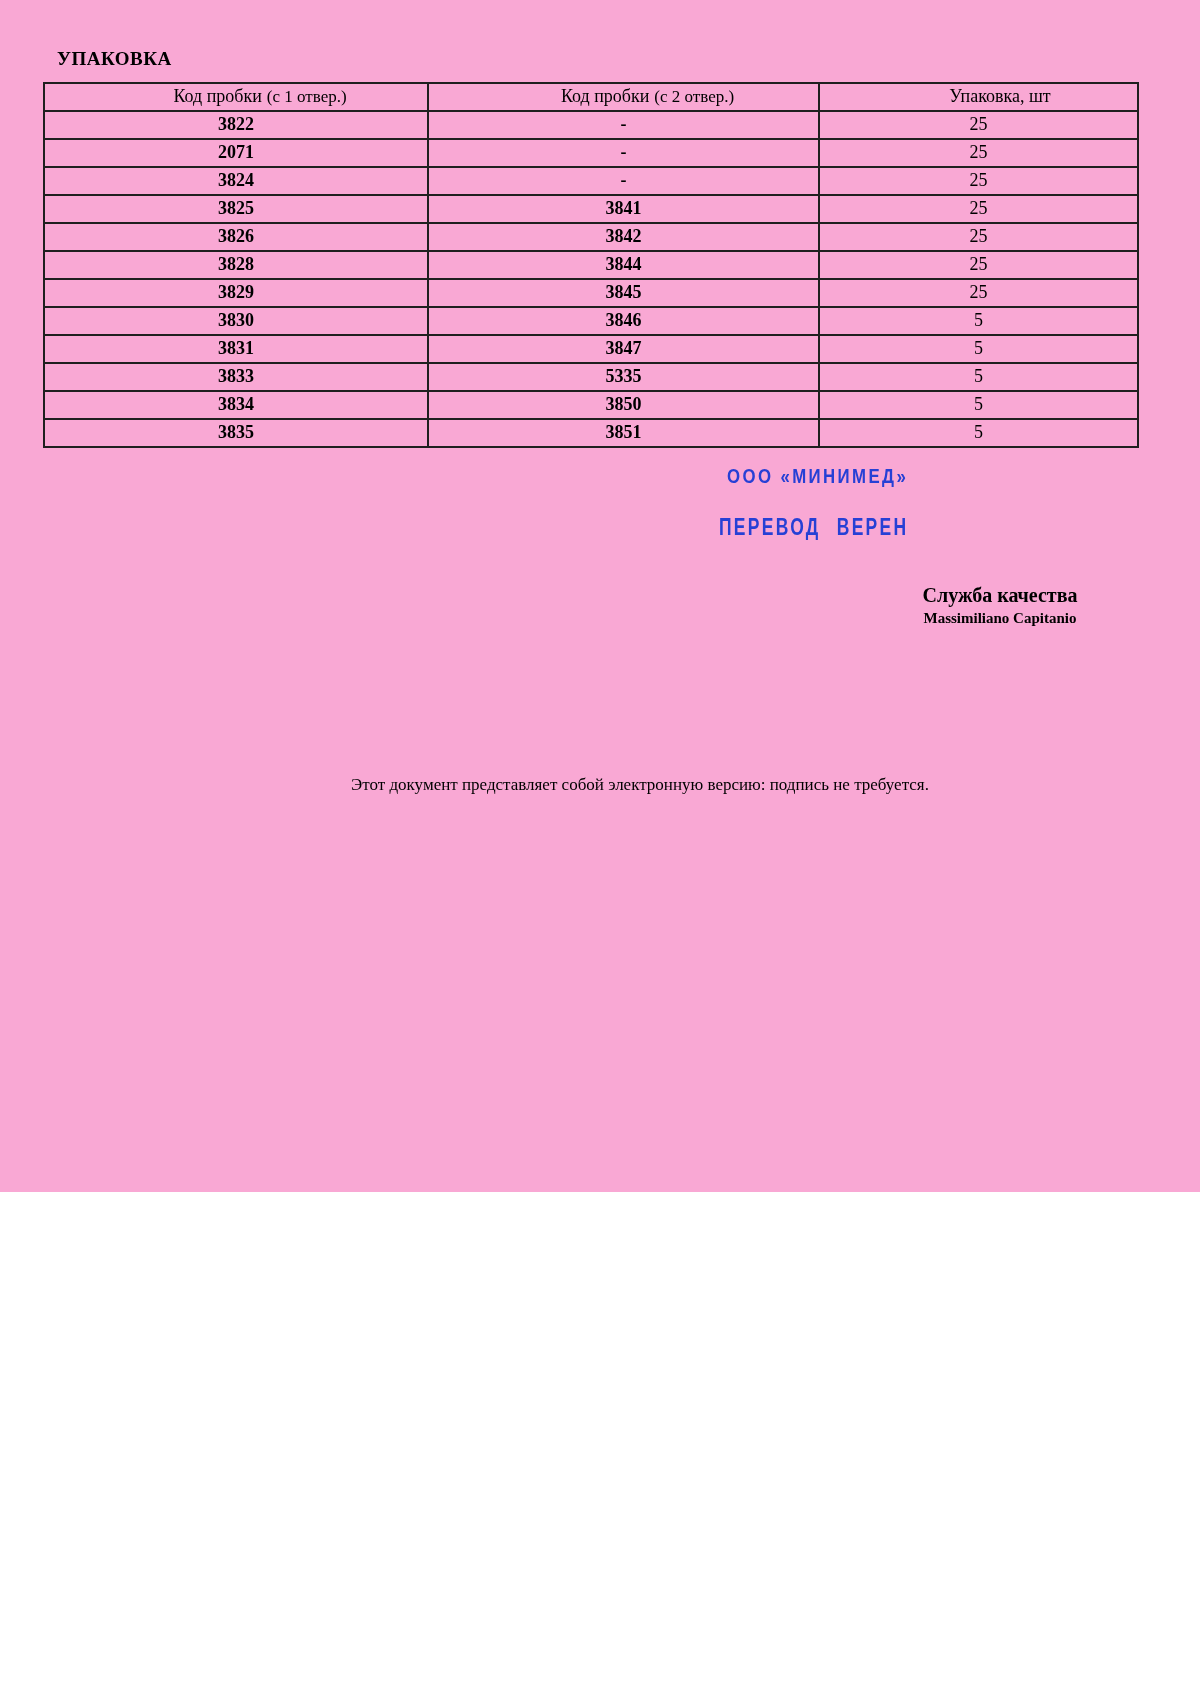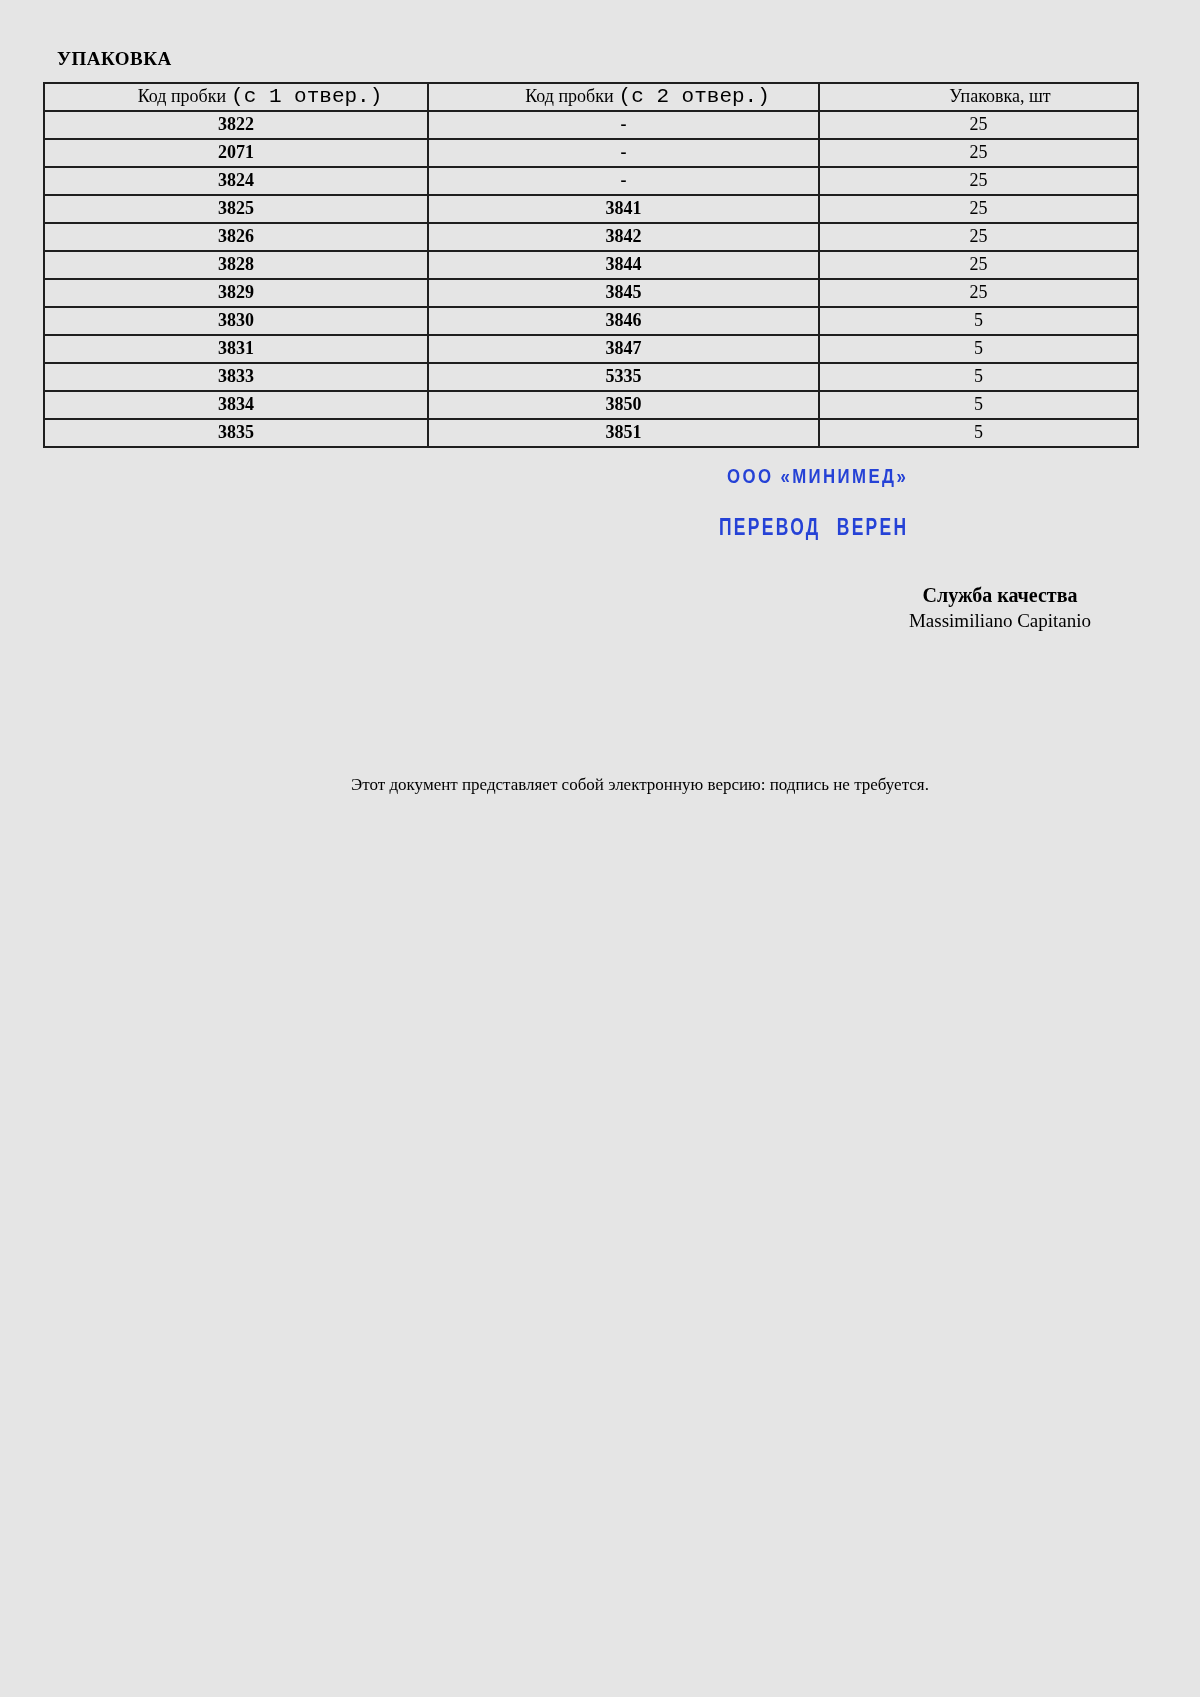--- a/index.html
+++ b/index.html
@@ -6,22 +6,22 @@
   html, body { background: #ffffff; }
   body {
     width: 1200px; height: 1697px;
     font-family: "Liberation Serif", serif;
     color: #000;
     position: relative;
     overflow: hidden;
   }
   .page {
     position: relative;
-    width: 1200px; height: 1697px;
-    background: #e5e5e5;
+    width: 1200px; height: 1192px;
+    background: #f9a8d4;
   }
   .doc-title {
     position: absolute;
     left: 57px; top: 48px;
     font-size: 19px;
     font-weight: bold;
     letter-spacing: 0.5px;
   }
   table.pack-table {
     position: absolute;
@@ -37,21 +37,21 @@
     height: 28px;
     font-size: 18px;
     line-height: 1.1;
     padding: 0 4px;
   }
   col.c1 { width: 384px; }
   col.c2 { width: 391px; }
   col.c3 { width: 319px; }
   th { font-weight: normal; }
   .hdr-bold { font-weight: normal; margin-left: 48px; }
-  .hdr-normal { font-weight: normal; margin-left: 5px; font-size: 21px; font-family: Liberation Mono, monospace; }
+  .hdr-normal { font-weight: normal; margin-left: 5px; font-size: 17px; }
   td.code { font-weight: bold; }
   td.qty { font-weight: normal; }
   .stamp {
     position: absolute;
     color: var(--stamp-color, #1e3cd6);
     font-family: "Liberation Sans", sans-serif;
     font-weight: bold;
     white-space: nowrap;
     transform-origin: left top;
     opacity: 0.96;
@@ -74,22 +74,22 @@
     position: absolute;
     left: 850px; top: 584px;
     width: 300px;
     text-align: center;
   }
   .signature-role {
     font-size: 20px;
     font-weight: bold;
   }
   .signature-name {
-    font-size: 19px;
-    font-weight: normal;
+    font-size: 15px;
+    font-weight: bold;
     margin-top: 3px;
   }
   .footer-note {
     position: absolute;
     left: 0; top: 775px;
     width: 1200px;
     text-align: center;
     font-size: 17px;
     margin-left: 40px;
   }

